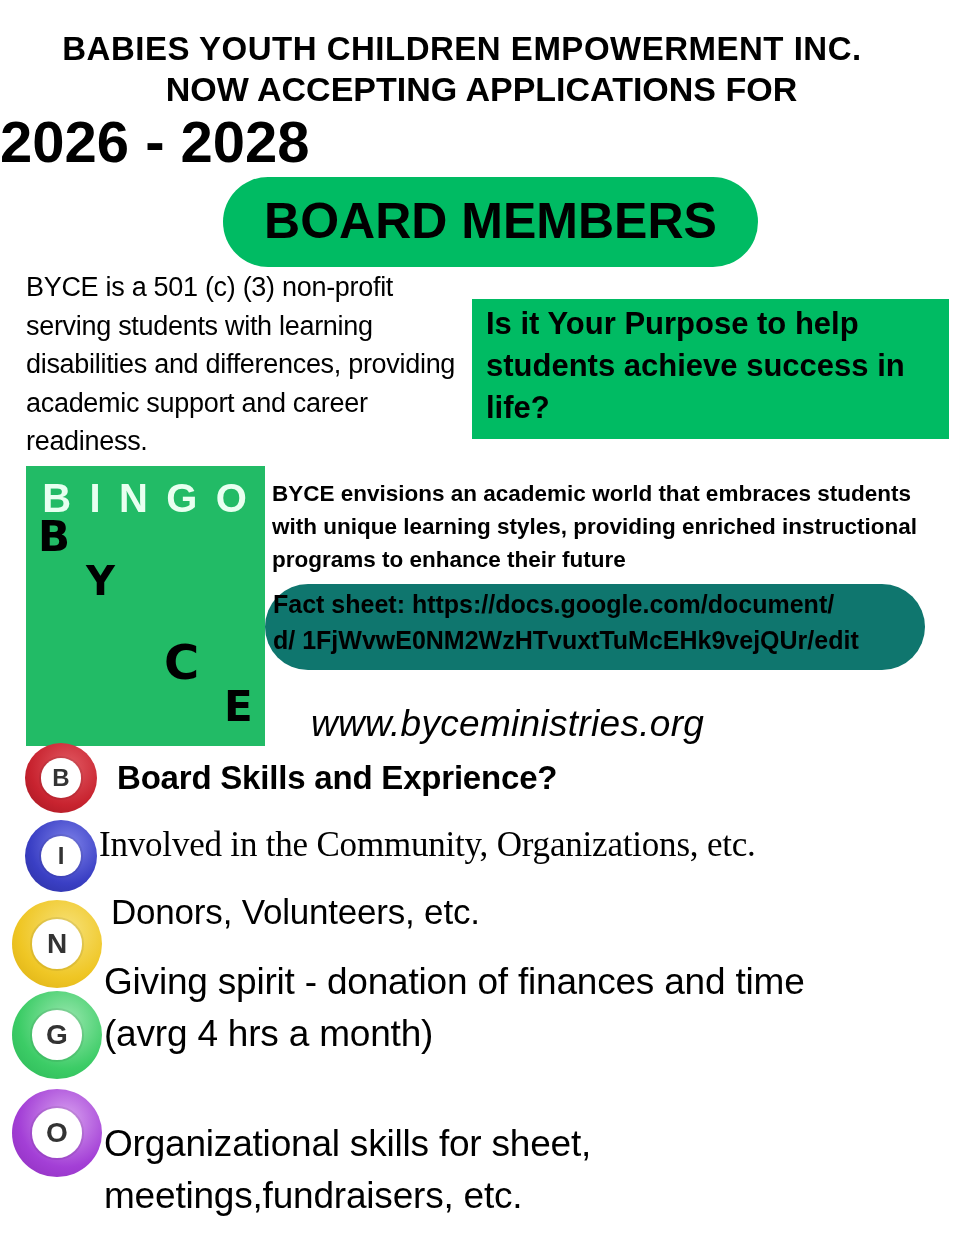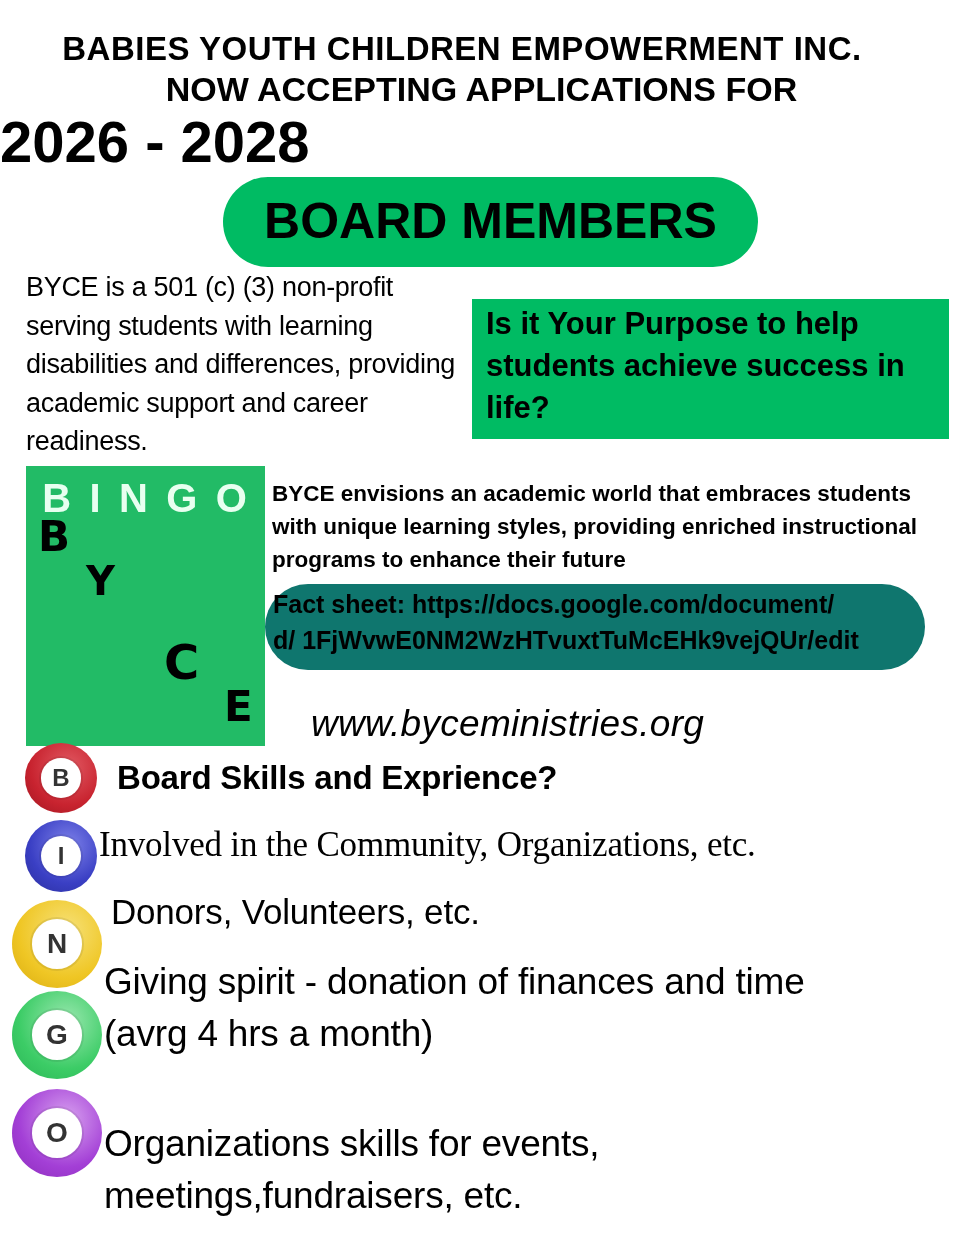--- a/index.html
+++ b/index.html
@@ -81,15 +81,15 @@
 </div>
 <div class="abs item" style="left:104px;top:956px;font-size:37px;line-height:52px;">
   <div>Giving spirit - donation of finances and time</div>
   <div>(avrg 4 hrs a month)</div>
 </div>
 
 <div class="ball" style="left:12px;top:1089px;width:90px;height:88px;background:radial-gradient(circle at 60% 35%, #d9a3f0, #a33fd6 60%, #8a2bb8);">
   <div class="inner" style="font-size:28px;">O</div>
 </div>
 <div class="abs item" style="left:104px;top:1118px;font-size:37px;line-height:52px;">
-  <div>Organizations skills for events,</div>
+  <div>Organizational skills for sheet,</div>
   <div>meetings,fundraisers, etc.</div>
 </div>
 
 </body></html>

